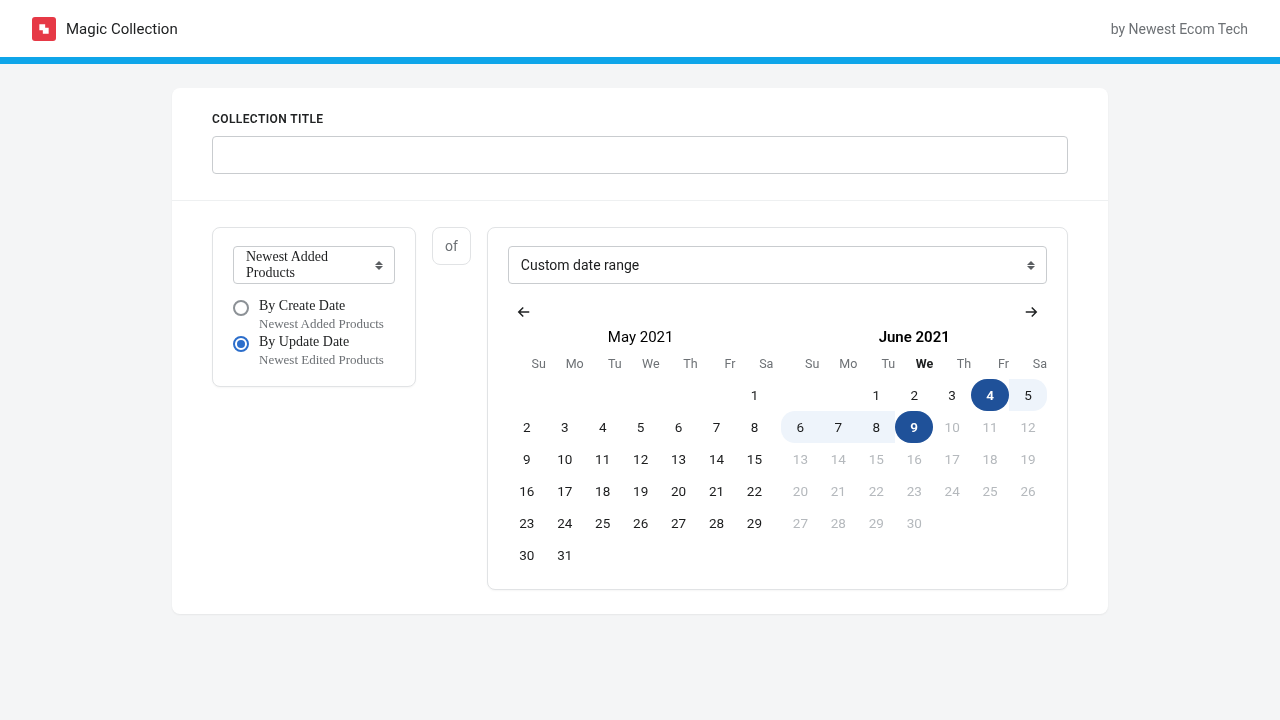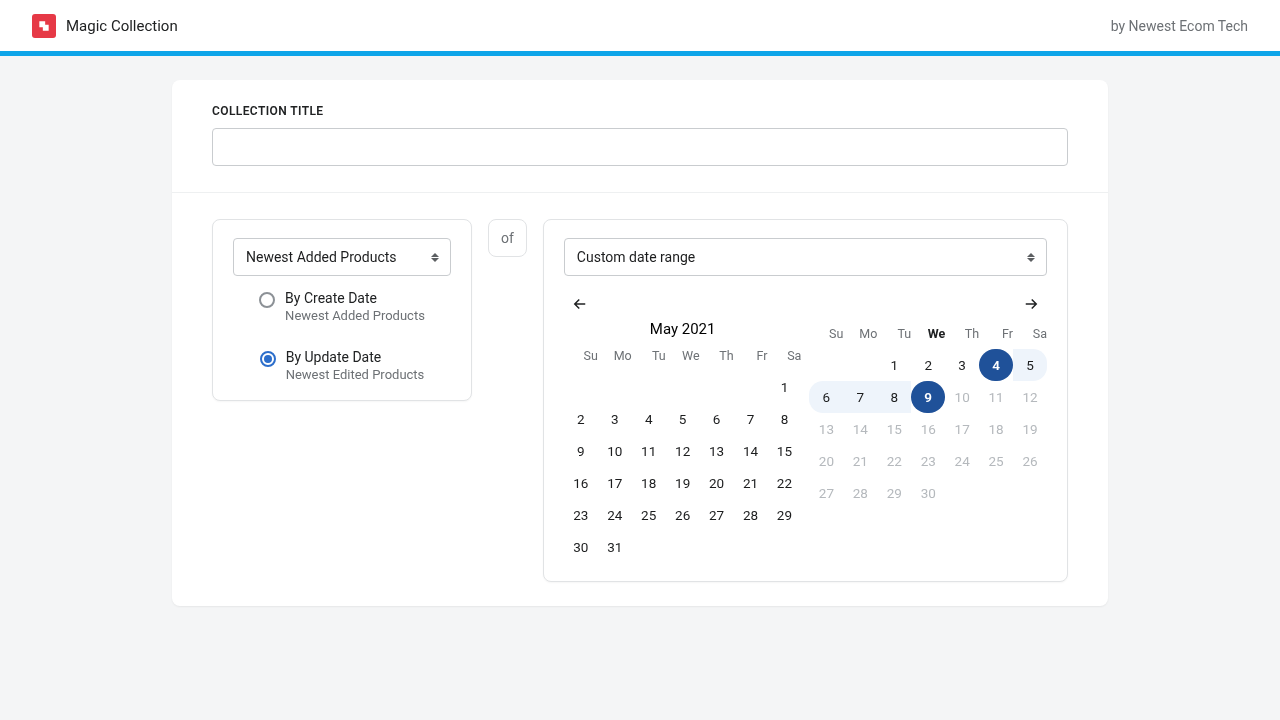--- a/index.html
+++ b/index.html
@@ -4,22 +4,22 @@
 <style>
   * { box-sizing: border-box; margin: 0; padding: 0; }
   body {
     font-family: -apple-system, BlinkMacSystemFont, "Segoe UI", Roboto, Helvetica, Arial, sans-serif;
     background: #f4f5f6;
     color: #1c1d1e;
     font-size: 14px;
   }
   .topbar {
     background: #fff;
-    border-bottom: 5px solid #0ea5e9;
-    height: 56px;
+    border-bottom: 7px solid #0ea5e9;
+    height: 64px;
     display: flex;
     align-items: center;
     justify-content: space-between;
     padding: 0 32px;
   }
   .brand { display: flex; align-items: center; gap: 10px; }
   .brand-logo {
     width: 24px; height: 24px; background: #e63946;
     border-radius: 3px; display:flex; align-items:center; justify-content:center;
   }
@@ -52,21 +52,21 @@
     background: #fff;
   }
   .hr { border: none; border-top: 1px solid #eef0f1; margin: 26px -40px; }
   .type-row { display: flex; align-items: flex-start; gap: 16px; }
   .box {
     border: 1px solid #e1e3e5;
     border-radius: 8px;
     background: #fff;
     box-shadow: 0 1px 2px rgba(0,0,0,.04);
   }
-  .left-box { width: 260px; padding: 18px 20px; }
+  .left-box { width: 204px; padding: 18px 20px; font-family: Liberation Serif, serif; }
   .of-badge {
     border: 1px solid #e1e3e5;
     background: #fff;
     border-radius: 8px;
     padding: 10px 12px;
     font-size: 14px;
     color: #6d7175;
     align-self: flex-start;
     margin-top: 0;
   }
@@ -87,21 +87,21 @@
   .select .caret {
     position: absolute; right: 10px; top: 50%; transform: translateY(-50%);
     width: 10px; height: 14px; display:flex; flex-direction:column; justify-content:center; gap:1px;
   }
   .caret::before, .caret::after {
     content:""; display:block; width:0; height:0; border-left:4px solid transparent; border-right:4px solid transparent;
     margin: 0 auto;
   }
   .caret::before { border-bottom: 4px solid #5c5f62; }
   .caret::after  { border-top: 4px solid #5c5f62; }
-  .radio-list { margin-top: 14px; display:flex; flex-direction:column; gap:26px;align-items:center; }
+  .radio-list { margin-top: 14px; display:flex; flex-direction:column; gap:2px; }
   .radio-item { display:flex; gap:10px; align-items:flex-start; cursor:pointer; }
   .radio {
     width:16px; height:16px; border-radius:50%; border:2px solid #8c9196; margin-top:2px;
     flex-shrink:0; display:flex; align-items:center; justify-content:center;
   }
   .radio.checked { border-color:#2c6ecb; }
   .radio.checked::after { content:""; width:8px; height:8px; border-radius:50%; background:#2c6ecb; }
   .radio-item .rlabel { font-size:14px; color:#202223; }
   .radio-item .rsub { font-size:13px; color:#6d7175; margin-top:2px; }
   
@@ -250,20 +250,21 @@
                 <div class="day">25</div>
                 <div class="day">26</div>
                 <div class="day">27</div>
                 <div class="day">28</div>
                 <div class="day">29</div>
                 <div class="day">30</div>
                 <div class="day">31</div>
               </div>
             </div>
             <div class="month">
+              <div class="month-title current">June 2021</div>
               <div class="weekdays">
                 <div>Su</div>
                 <div>Mo</div>
                 <div>Tu</div>
                 <div class="today-col">We</div>
                 <div>Th</div>
                 <div>Fr</div>
                 <div>Sa</div>
               </div>
               <div class="daysgrid">

